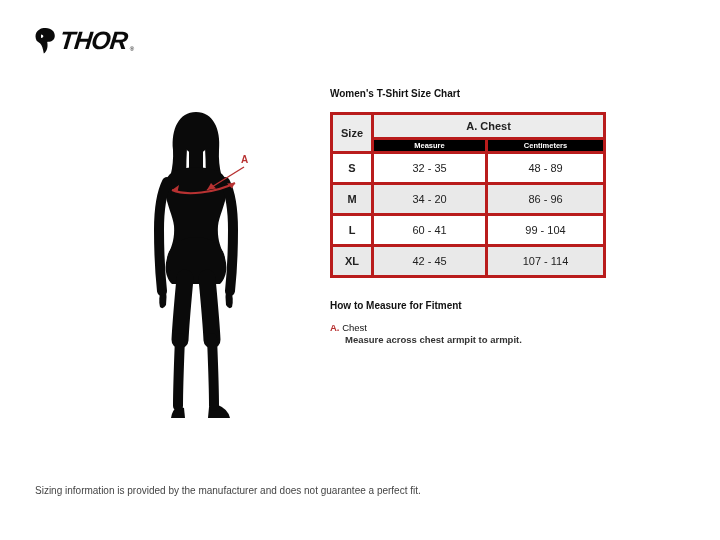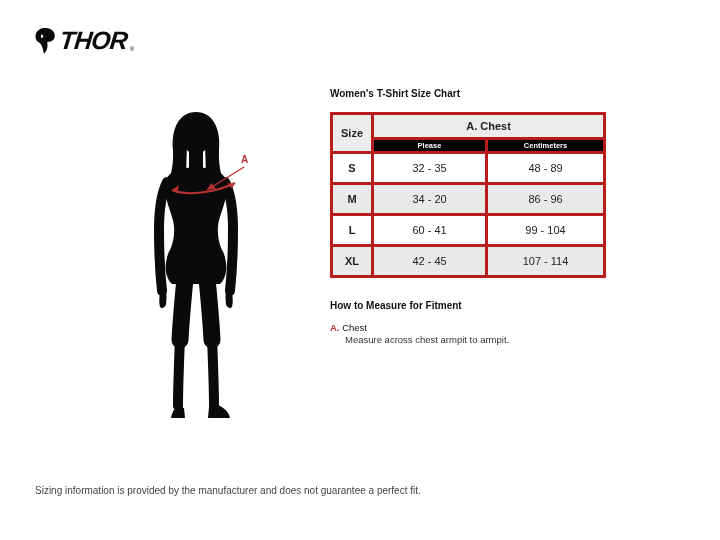--- a/index.html
+++ b/index.html
@@ -124,21 +124,21 @@
   .measure-item {
     position: absolute;
     left: 330px;
     top: 322px;
     font-size: 9.5px;
     line-height: 12px;
     color: #222;
   }
   .measure-letter { color: #b83232; font-weight: bold; }
   .measure-name { font-weight: normal; color: #111; }
-  .measure-desc { font-weight: normal; color: #333; padding-left: 15px; }
+  .measure-desc { font-weight: bold; color: #333; padding-left: 15px; }
 
   
   .footer {
     position: absolute;
     left: 35px;
     top: 486px;
     font-size: 10px;
     line-height: 10px;
     color: #444;
   }
@@ -199,21 +199,21 @@
       <col class="col-size">
         <col class="col-in">
         <col class="col-cm">
     </colgroup>
     <tbody>
         <tr>
       <th class="size-head" rowspan="2">Size</th>
       <th class="group-head" colspan="2">A. Chest</th>
     </tr>
     <tr>
-      <th class="sub-head">Please</th>
+      <th class="sub-head">Measure</th>
       <th class="sub-head">Centimeters</th>
     </tr>
     <tr>
       <td class="size-cell">S</td>
       <td>32 - 35</td>
       <td>48 - 89</td>
     </tr>
     <tr class="alt">
       <td class="size-cell">M</td>
       <td>34 - 20</td>

